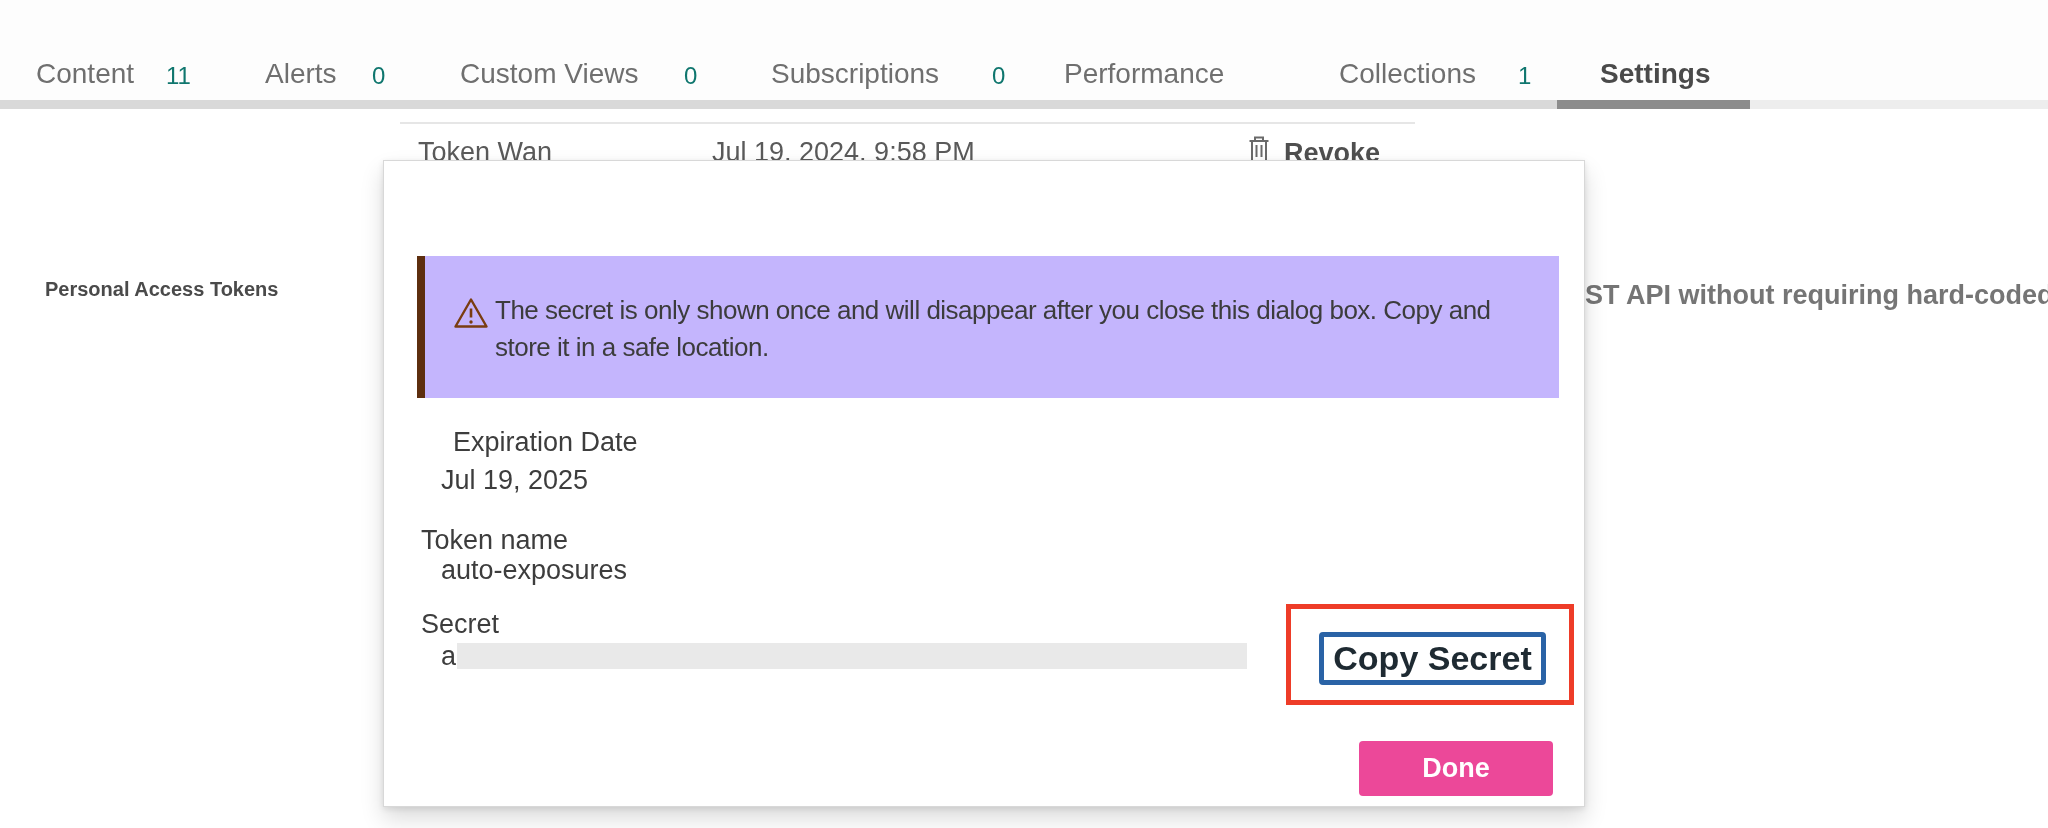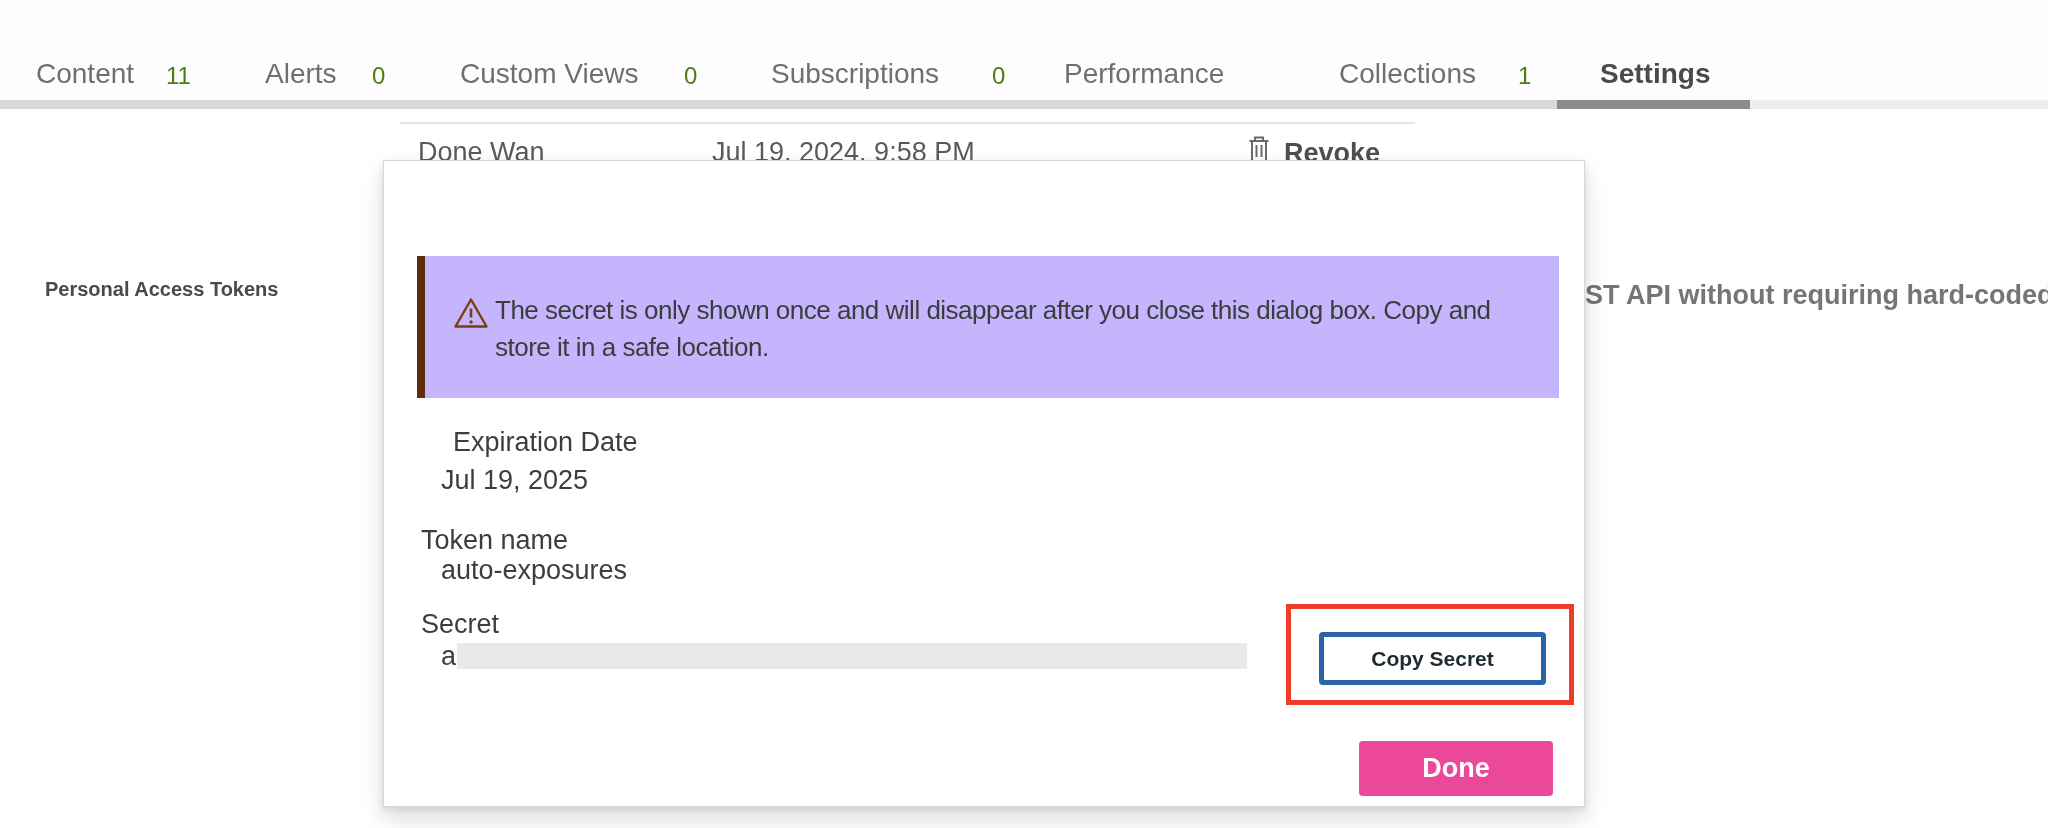--- a/index.html
+++ b/index.html
@@ -11,21 +11,21 @@
     overflow: hidden;
   }
   #canvas { position: absolute; inset: 0; width: 2048px; height: 681px; }
 
   
   .tabbar { position: absolute; left: 0; top: 0; width: 2048px; height: 109px; background: #fdfdfd; }
   .tab-label {
     position: absolute; top: 58px; font-size: 28px; color: #6f6f6f; white-space: nowrap;
     cursor: pointer;
   }
-  .tab-count { position: absolute; top: 62px; font-size: 24px; color: #4d7c0f; }
+  .tab-count { position: absolute; top: 62px; font-size: 24px; color: #0f766e; }
   .tab-label.active { color: #4a4a4a; font-weight: 700; }
   .bar-seg { position: absolute; top: 100px; height: 9px; }
   .bar-left  { left: 0; width: 1557px; background: #d9d9d9; }
   .bar-active{ left: 1557px; width: 193px; background: #8c8c8c; }
   .bar-right { left: 1750px; width: 298px; background: #ededed; }
 
   
   .section-label {
     position: absolute; left: 45px; top: 278px; font-size: 20px; font-weight: 700; color: #4a4a4a;
   }
@@ -79,21 +79,21 @@
   .val-sec  { top: 480px; }
   .secret-mask {
     position: absolute; left: 73px; top: 482px; width: 790px; height: 26px; background: #e9e9e9;
   }
 
   
   .copy-btn {
     position: absolute; left: 935px; top: 471px; width: 227px; height: 53px;
     background: #ffffff; border: 5px solid #2a63a6; border-radius: 4px;
     font-family: "Liberation Sans", sans-serif;
-    font-size: 21px; font-weight: 700; color: #1e2a32; cursor: pointer;
+    font-size: 34px; font-weight: 700; color: #1e2a32; cursor: pointer;
     display: flex; align-items: center; justify-content: center;
   }
   .annotation-box {
     position: absolute; left: 902px; top: 443px; width: 288px; height: 101px;
     border: 5px solid #ee3c28; pointer-events: none; z-index: 5;
   }
 
   
   .revoke-btn {
     position: absolute; left: 694px; top: 580px; width: 258px; height: 55px;
@@ -137,21 +137,21 @@
 
     <div class="bar-seg bar-left"></div>
     <div class="bar-seg bar-active"></div>
     <div class="bar-seg bar-right"></div>
   </div>
 
   <div class="section-label">Personal Access Tokens</div>
   <div class="desc-fragment">ST API without requiring hard-coded</div>
 
   <div class="bg-row-line"></div>
-  <span class="bg-row bg-user">Done Wan</span>
+  <span class="bg-row bg-user">Token Wan</span>
   <span class="bg-row bg-time">Jul 19, 2024, 9:58 PM</span>
   <span class="bg-trash">
     <svg width="26" height="30" viewBox="0 0 26 30">
       <path d="M9 6 V3.5 H17 V6" fill="none" stroke="#6a6a6a" stroke-width="2"></path>
       <path d="M3.5 7 H22.5" fill="none" stroke="#6a6a6a" stroke-width="2"></path>
       <rect x="6" y="7" width="14" height="20" rx="1" fill="none" stroke="#6a6a6a" stroke-width="2"></rect>
       <path d="M10.5 11 V23 M15.5 11 V23" fill="none" stroke="#6a6a6a" stroke-width="2"></path>
     </svg>
   </span>
   <span class="bg-row bg-revoke">Revoke</span>

